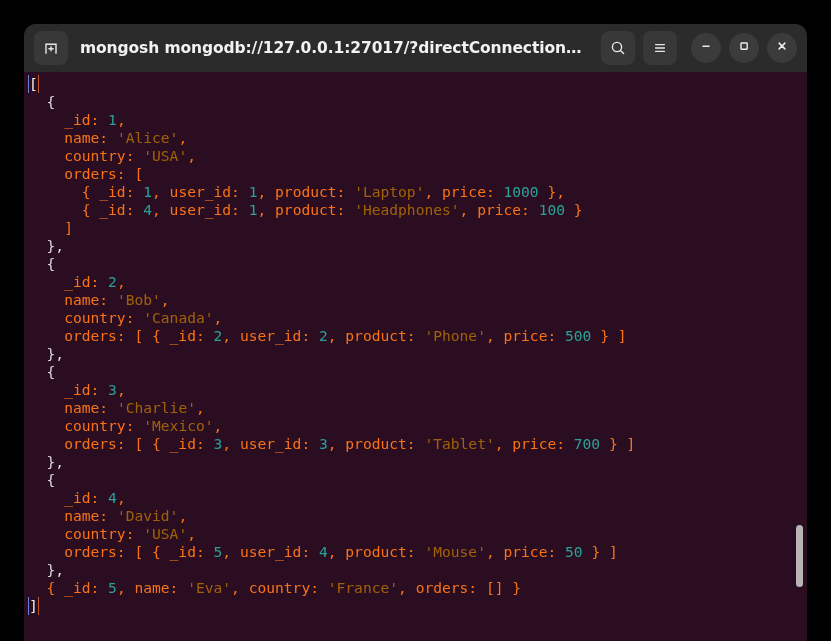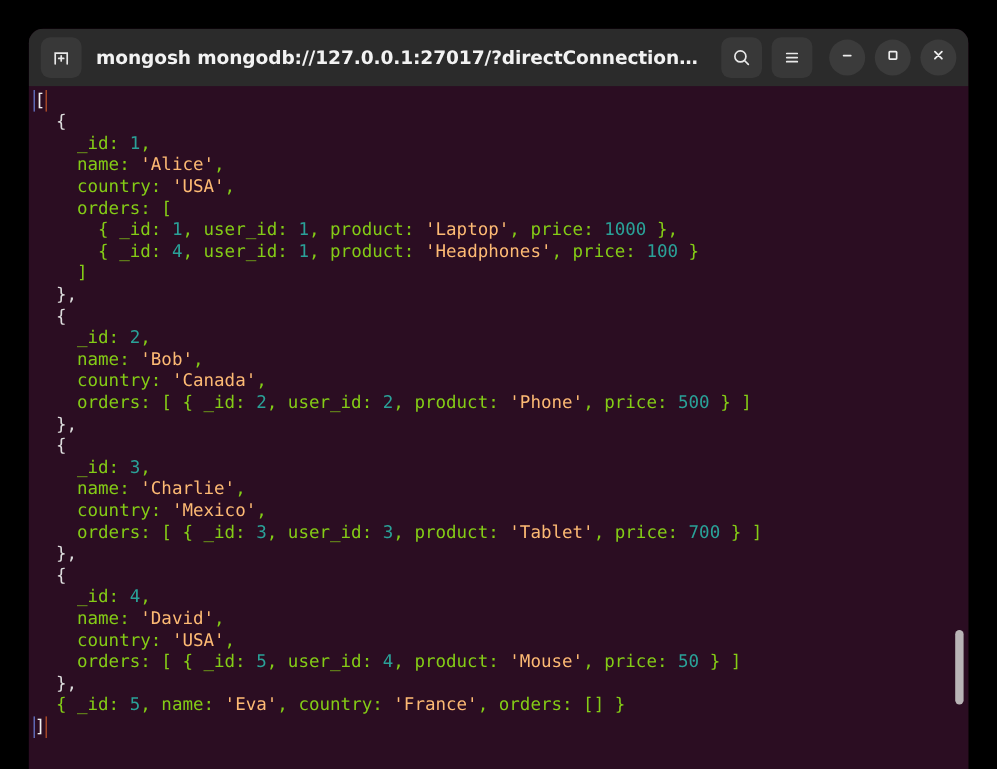--- a/index.html
+++ b/index.html
@@ -100,22 +100,22 @@
     top: 3px;
     font-family: "DejaVu Sans Mono", monospace;
     font-size: 14.6px;
     line-height: 18px;
     white-space: pre;
     color: #d8d8d8;
     letter-spacing: 0px;
   }
   .ln { height: 18px; }
 
-  .k   { color: #84cc16; }   
-  .str { color: #fdba74; }   
+  .k   { color: #f97316; }   
+  .str { color: #a16207; }   
   .num { color: #2aa198; }   
   .br  { color: #dcdcdc; }   
 
   
   .bmatch {
     display: inline-block;
     border-left: 1px solid #6b7fd7;
     border-right: 1px solid #c2562a;
     margin: 0 -1px;
     color: #f0f0f0;

